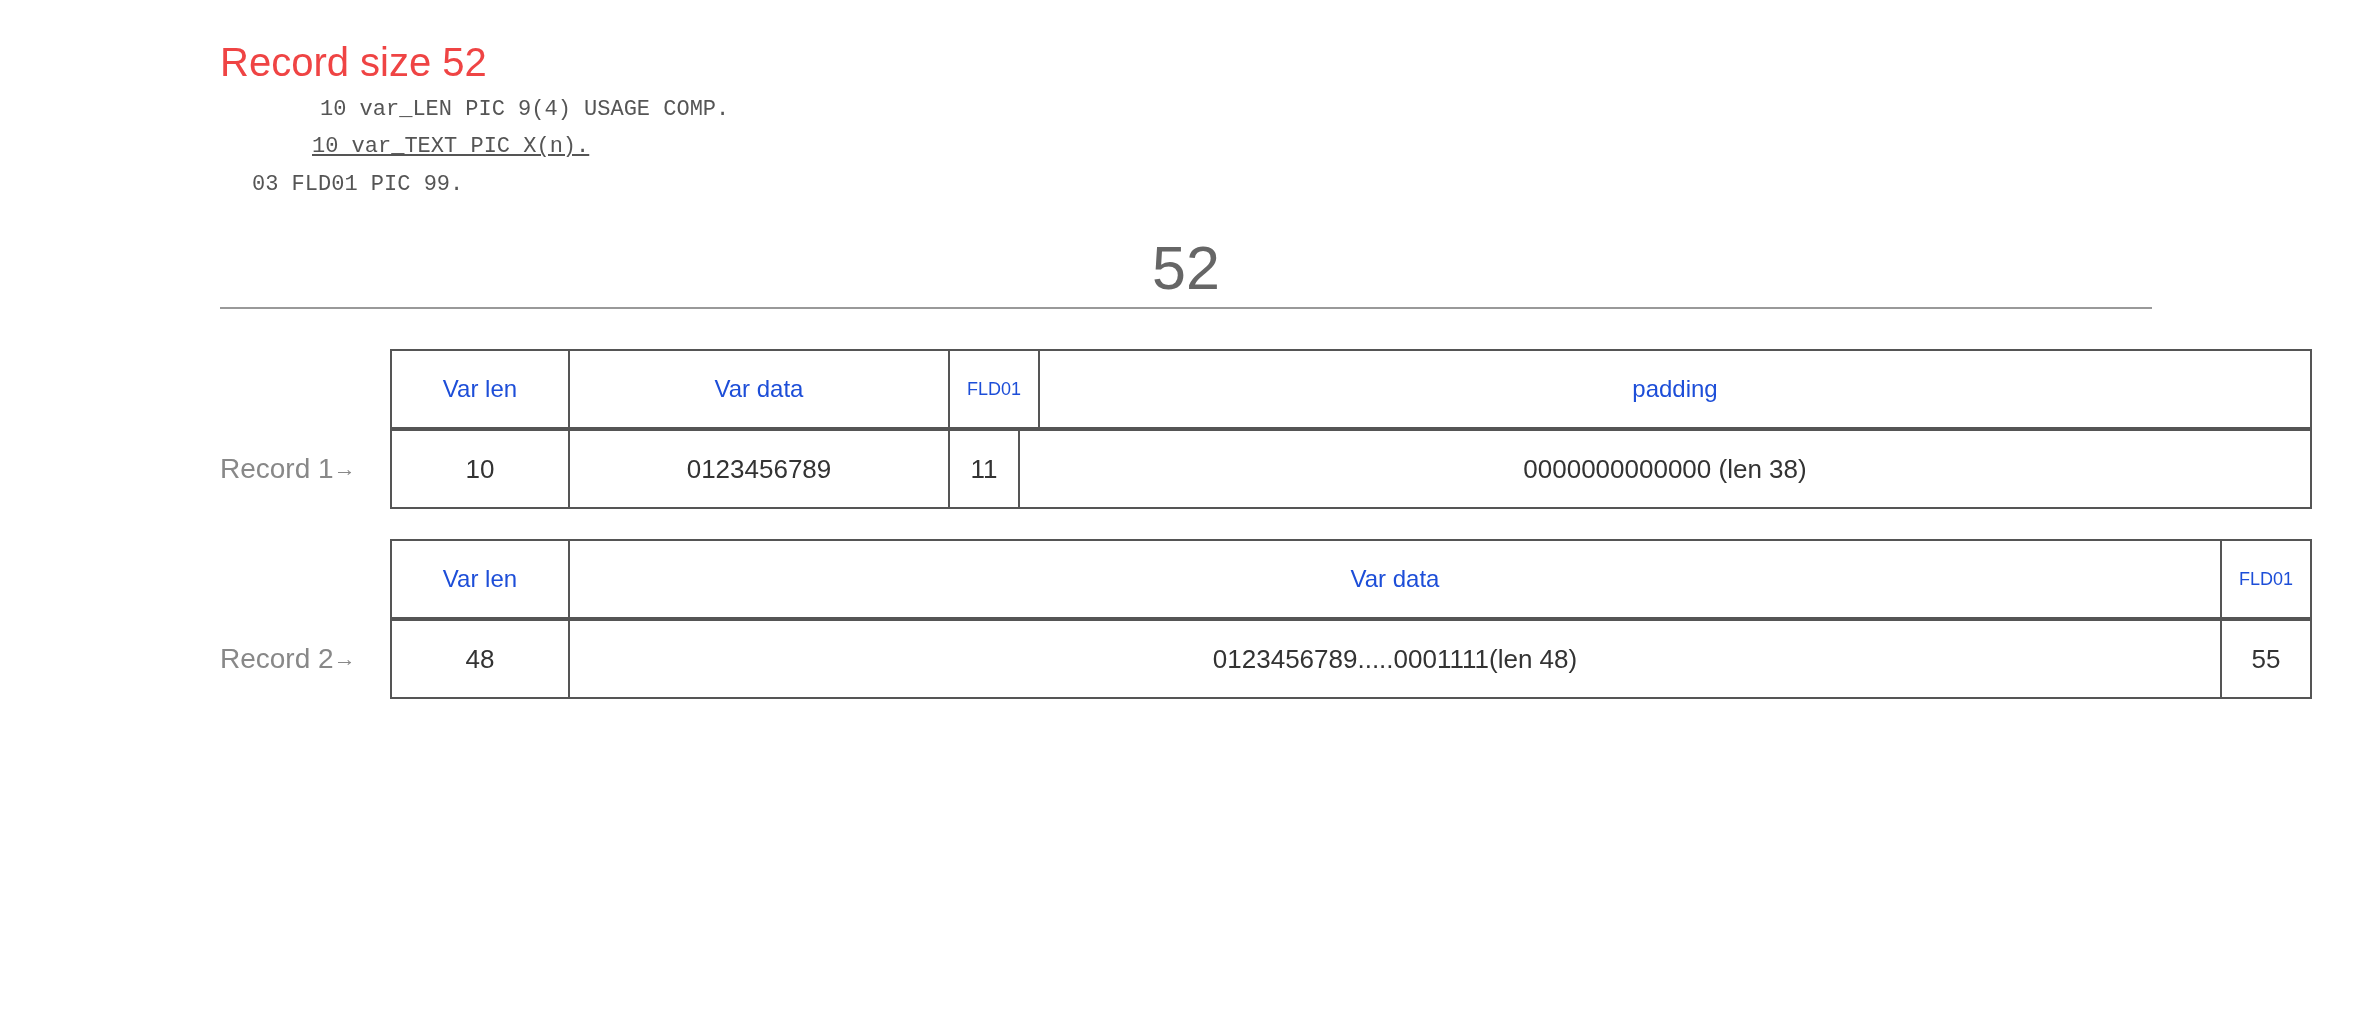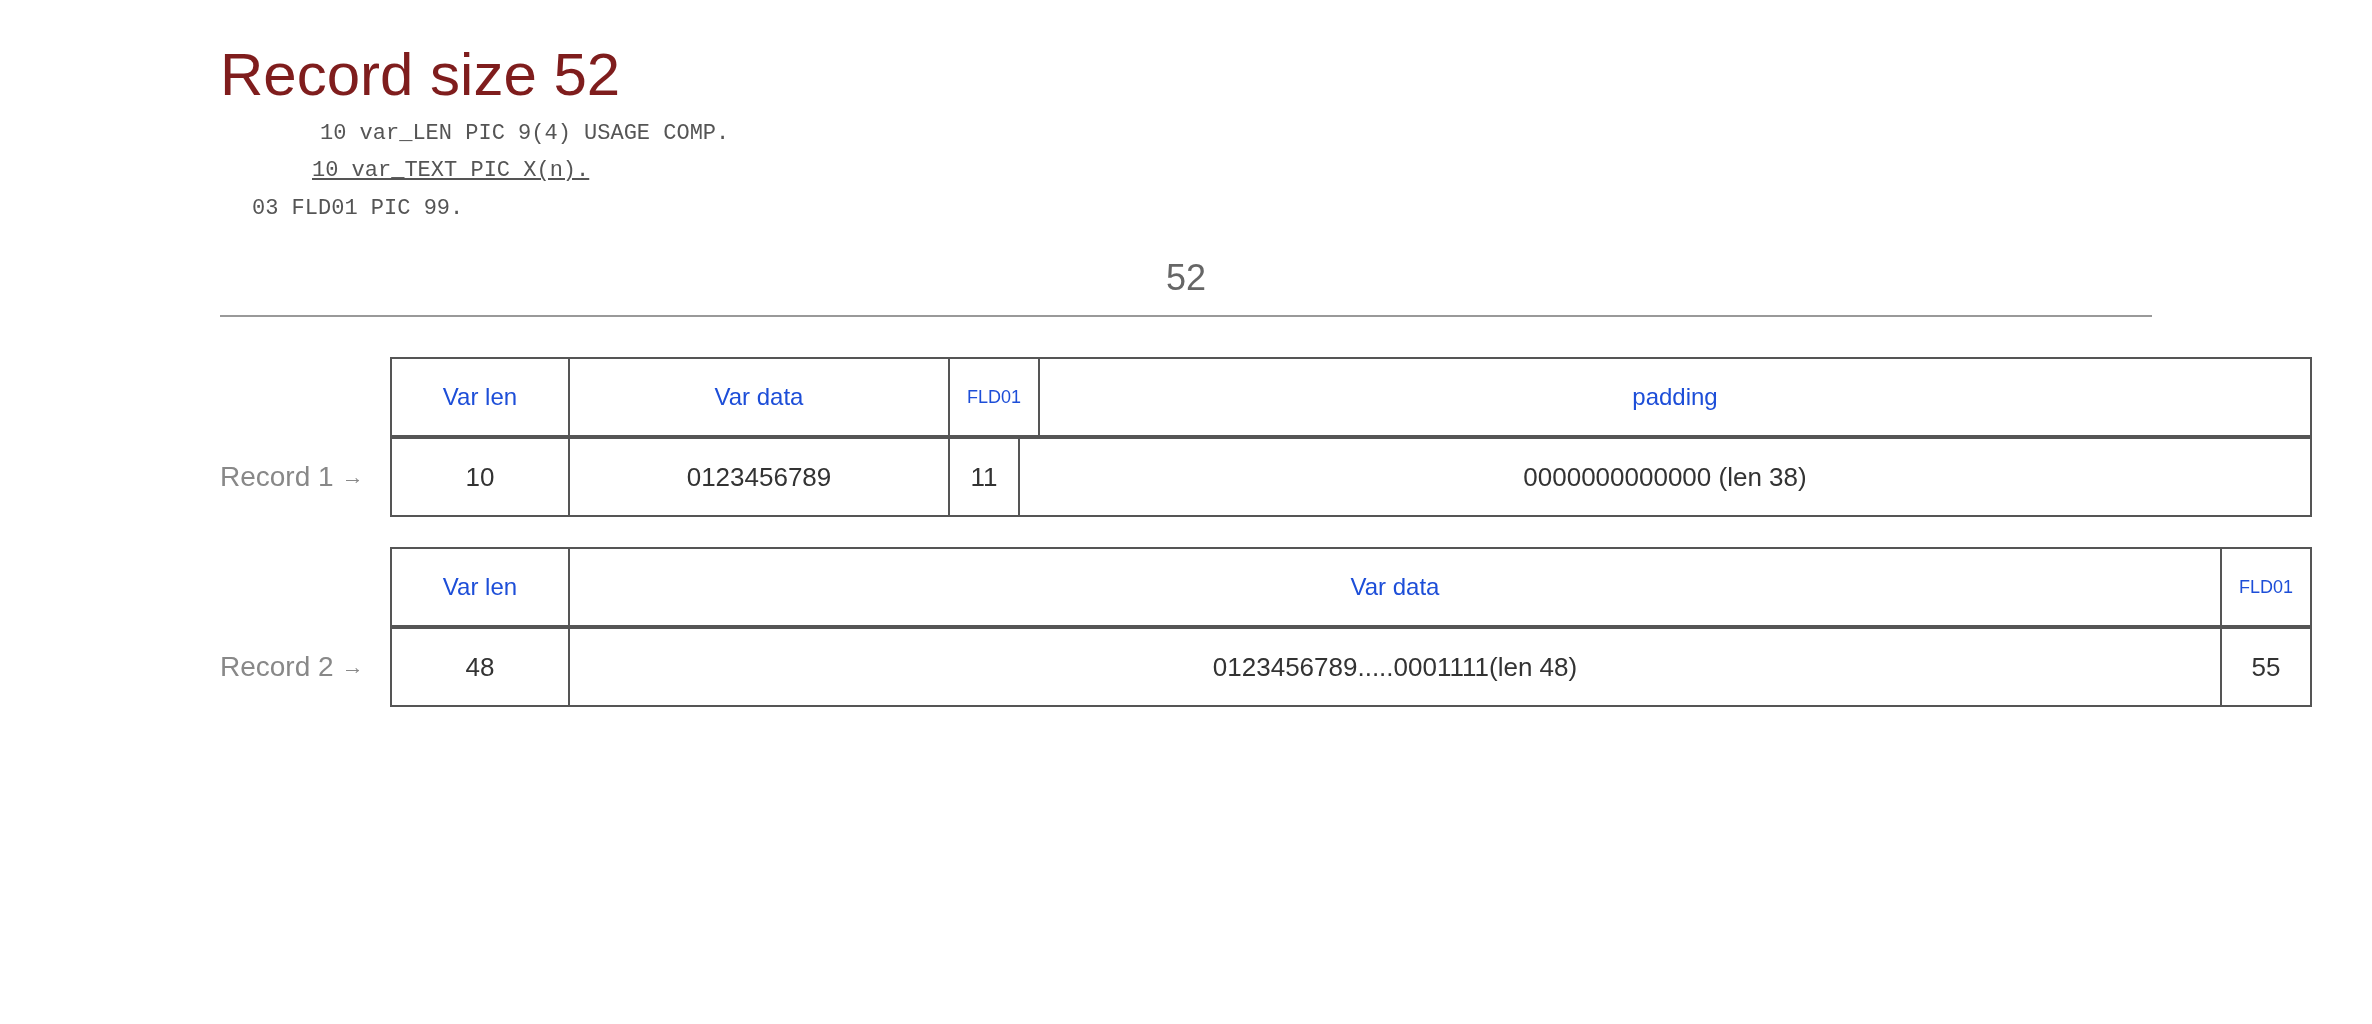--- a/index.html
+++ b/index.html
@@ -11,23 +11,23 @@
     body {
       background: #ffffff;
       font-family: Arial, sans-serif;
       width: 2372px;
       min-height: 1024px;
       padding: 40px 60px;
       color: #333;
     }
 
     .title {
-      font-size: 60px;
+      font-size: 40px;
       font-weight: 400;
-      color: #7f1d1d;
+      color: #ef4444;
       margin-left: 160px;
       margin-bottom: 6px;
     }
 
     .code-block {
       font-family: 'Courier New', monospace;
       font-size: 22px;
       color: #555;
       margin-left: 160px;
       margin-bottom: 30px;
@@ -40,24 +40,24 @@
     .code-line-3 { margin-left: 92px; text-decoration: underline; }
     .code-line-4 { margin-left: 32px; }
 
     .size-section {
       position: relative;
       margin: 30px 160px 40px 160px;
     }
 
     .size-label {
       text-align: center;
-      font-size: 36px;
+      font-size: 61px;
       font-weight: 400;
       color: #666;
-      margin-bottom: 16px;
+      margin-bottom: 4px;
     }
 
     .size-line {
       border-top: 2px solid #999;
       margin: 0 0;
     }
 
     
     .records-area {
       margin-left: 160px;
@@ -79,21 +79,20 @@
       align-items: flex-start;
       justify-content: center;
       flex-shrink: 0;
     }
 
     .record-label {
       font-size: 28px;
       color: #888;
       display: flex;
       align-items: center;
-      gap: 8px;
     }
 
     .arrow {
       display: inline-block;
       font-size: 22px;
       color: #888;
     }
 
     
     .table-row {

